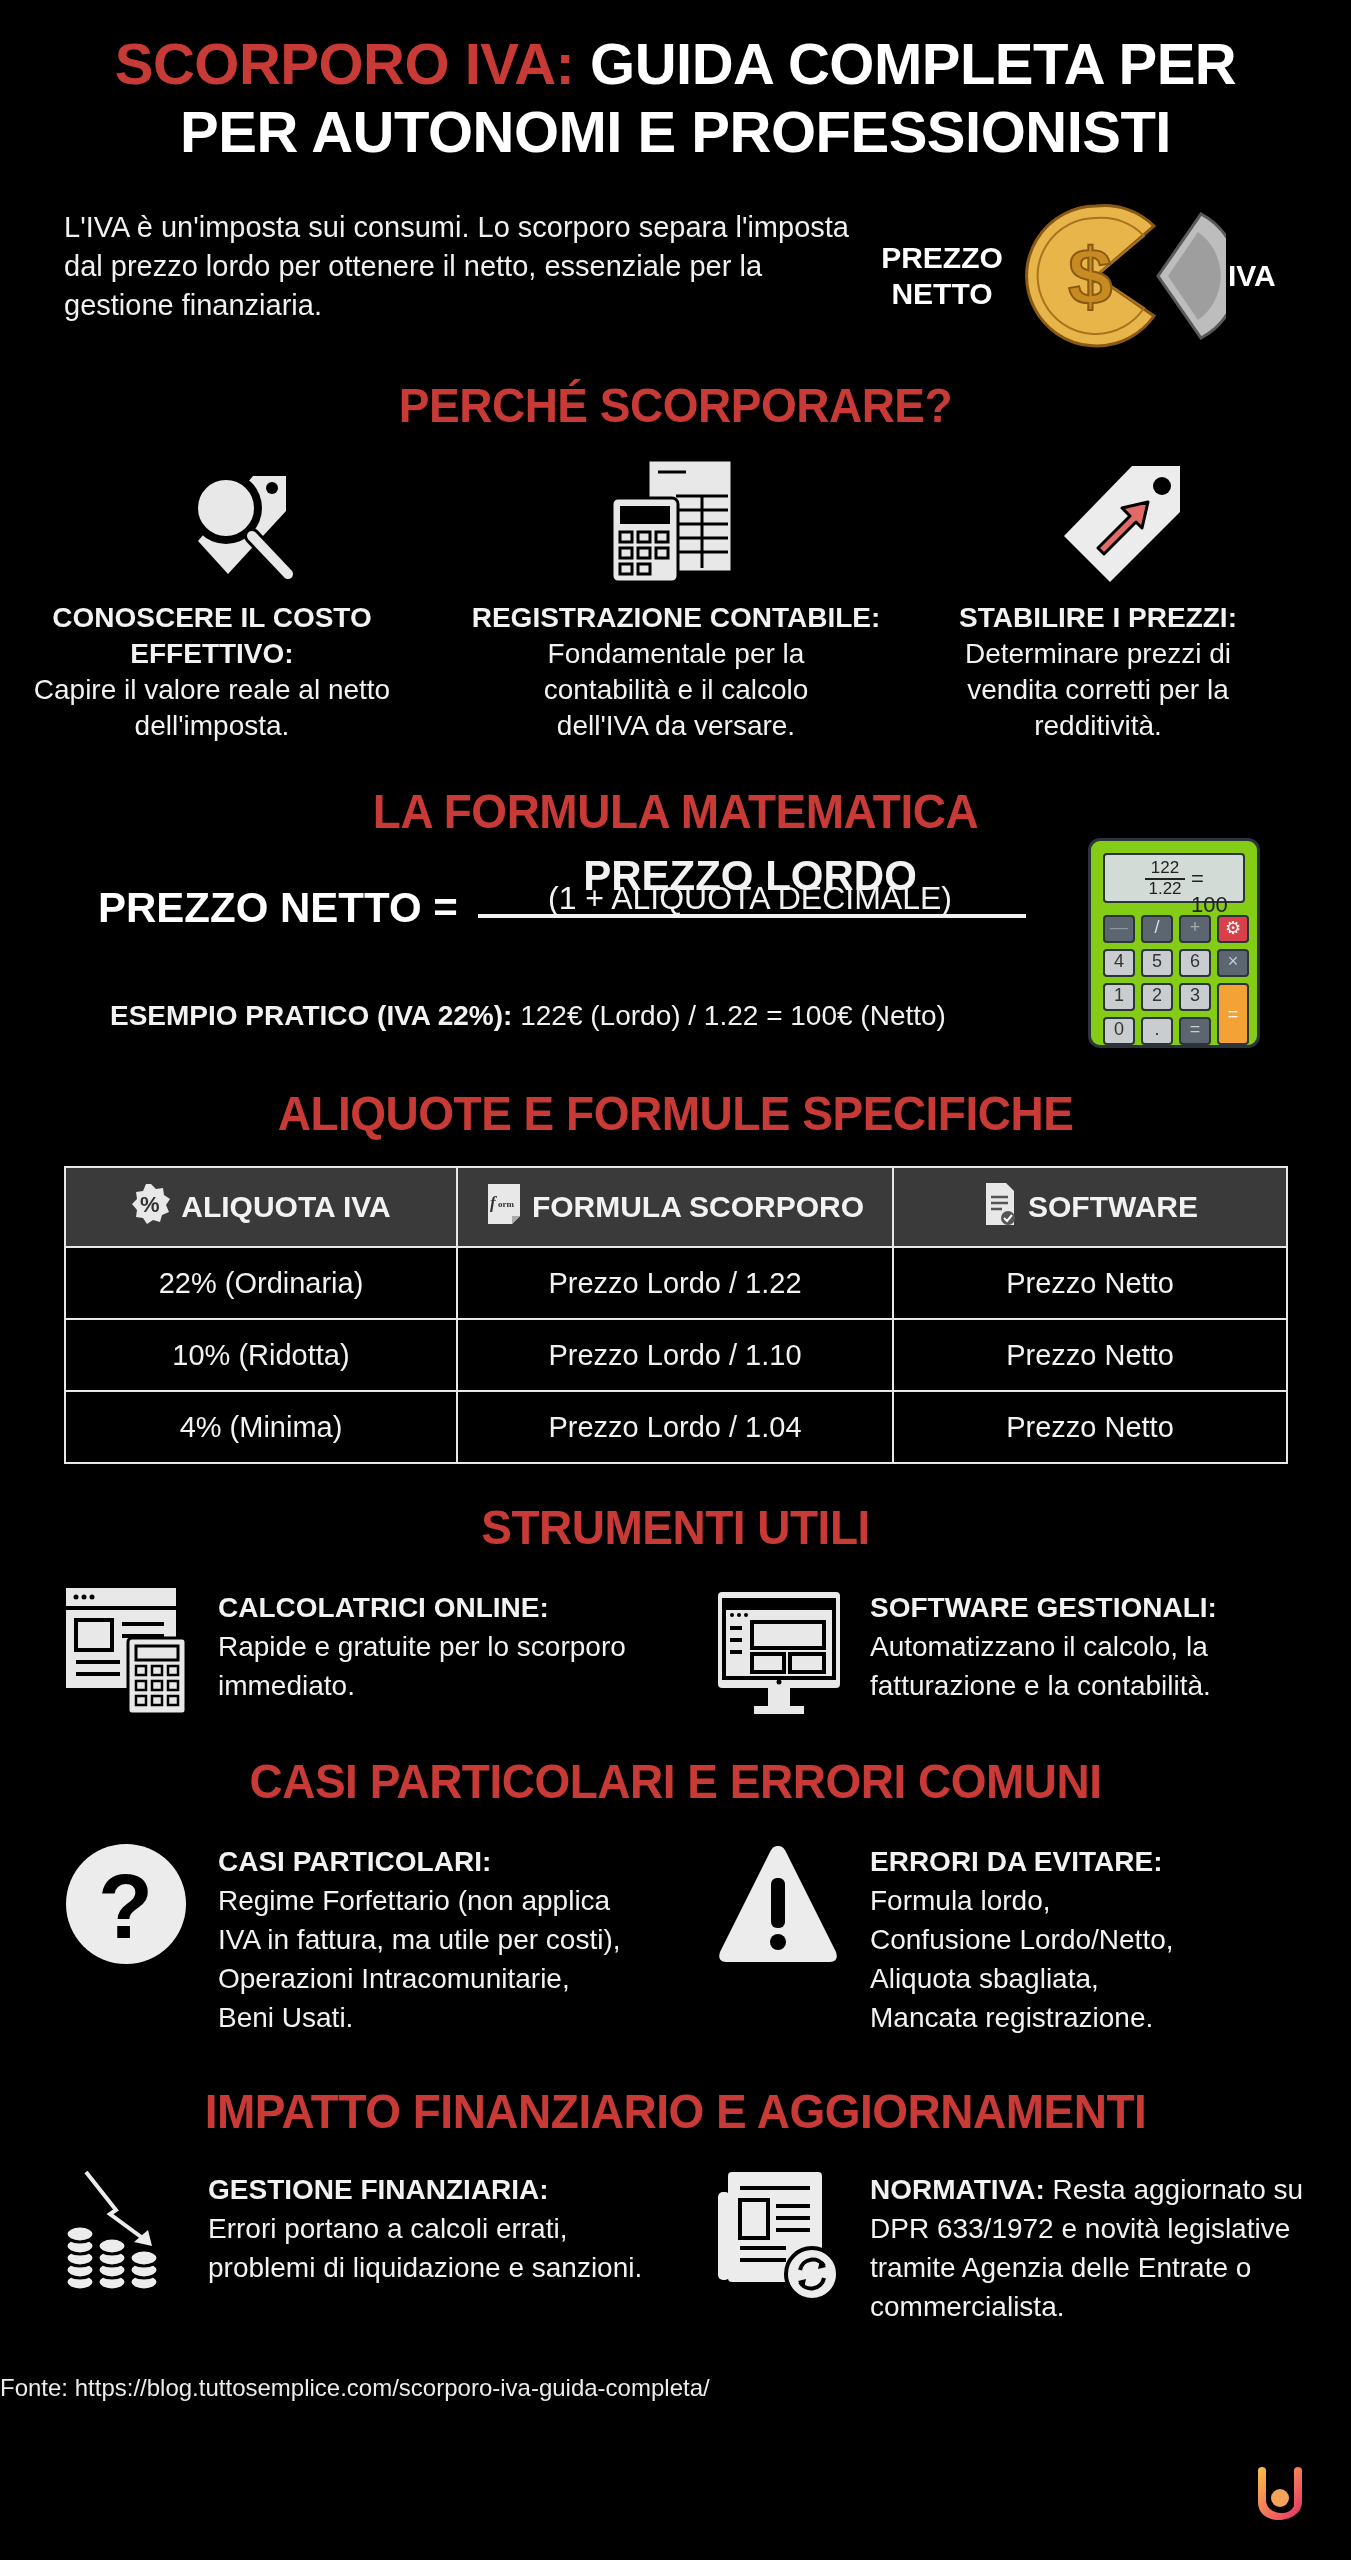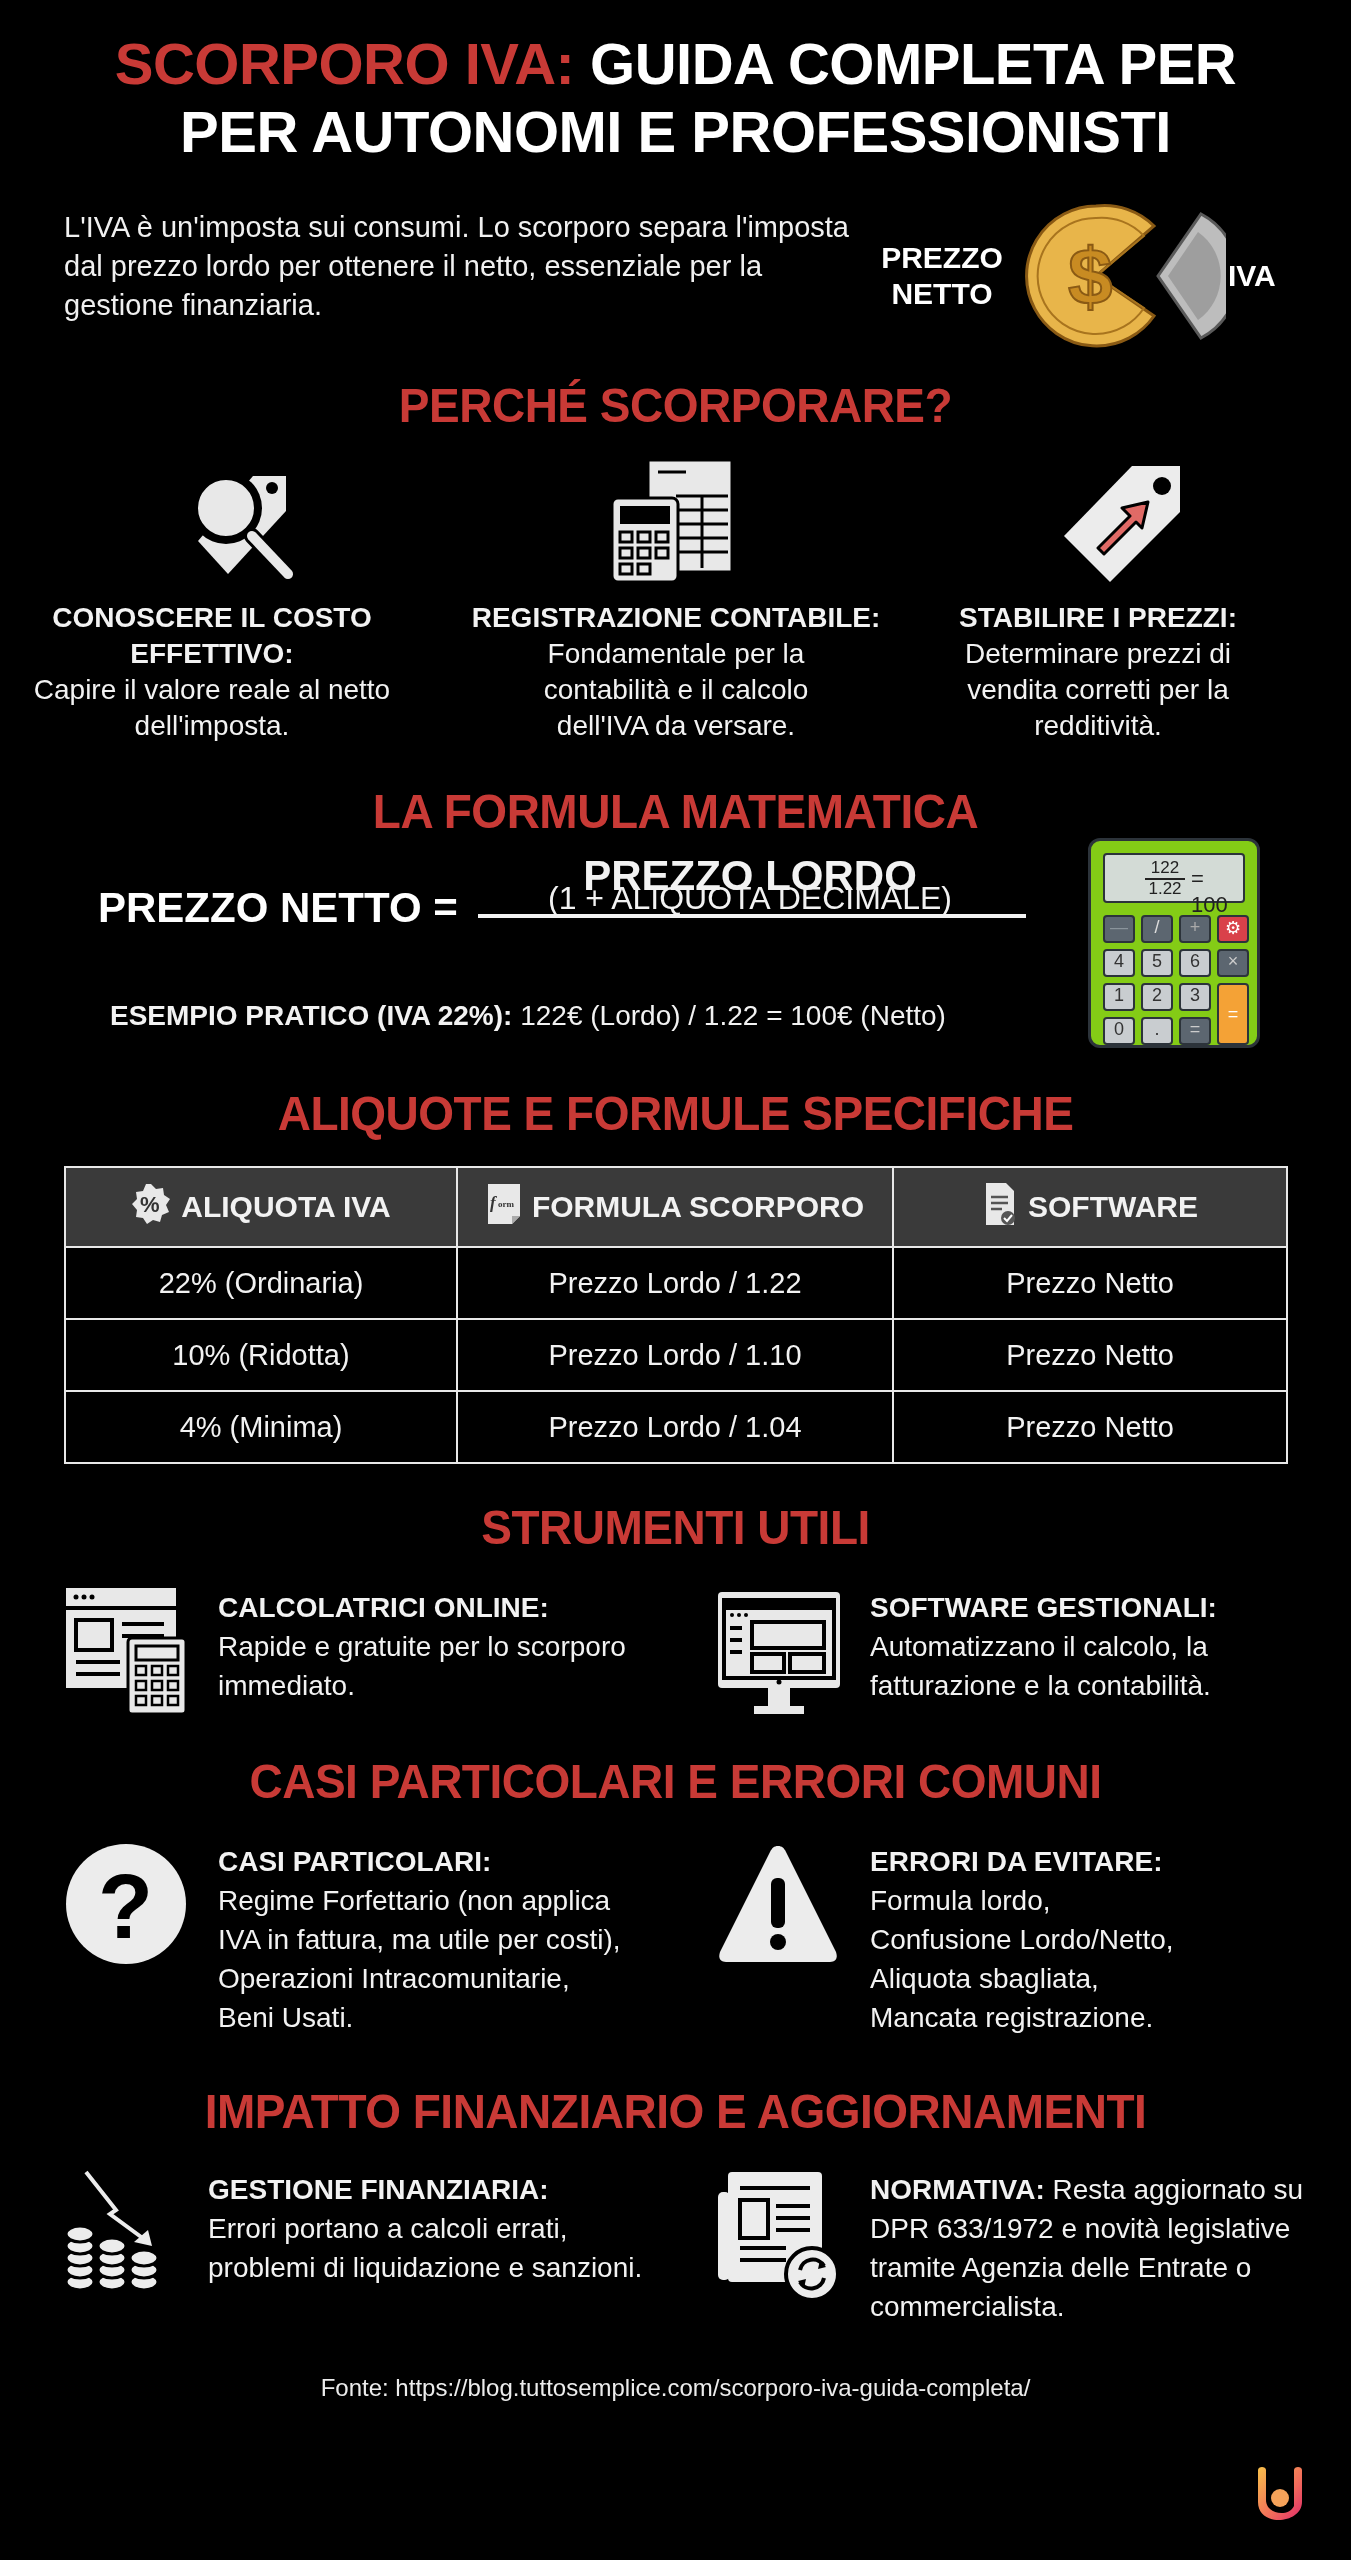--- a/index.html
+++ b/index.html
@@ -40,21 +40,21 @@
   }
   table.rates th, table.rates td { border: 2px solid #e8e8e8; text-align: center; }
   table.rates th { background: #3a3a3a; height: 80px; font-weight: bold; font-size: 30px; }
   table.rates td { background: #000; height: 72px; }
   .th-inner { display: inline-flex; align-items: center; gap: 10px; }
 
   .feat { position: absolute; }
   .feat .txt { position: absolute; font-size: 28px; line-height: 39px; color: #f2f2f2; }
   .feat .txt .h { font-weight: bold; }
 
-  .source { left: 0; width: 1351px; top: 2374px; text-align: center; font-size: 24px; color: #ececec; }
+  .source { left: 0; width: 1351px; top: 2374px; text-align: left; font-size: 24px; color: #ececec; }
   .logo { left: 1248px; top: 2462px; }
 </style>
 </head>
 <body>
 
 <div class="title" style="top:30px;">
   <span class="red">SCORPORO IVA:</span><span> GUIDA COMPLETA PER</span>
 </div>
 <div class="title" style="top:98px;">PER AUTONOMI E PROFESSIONISTI</div>
 

